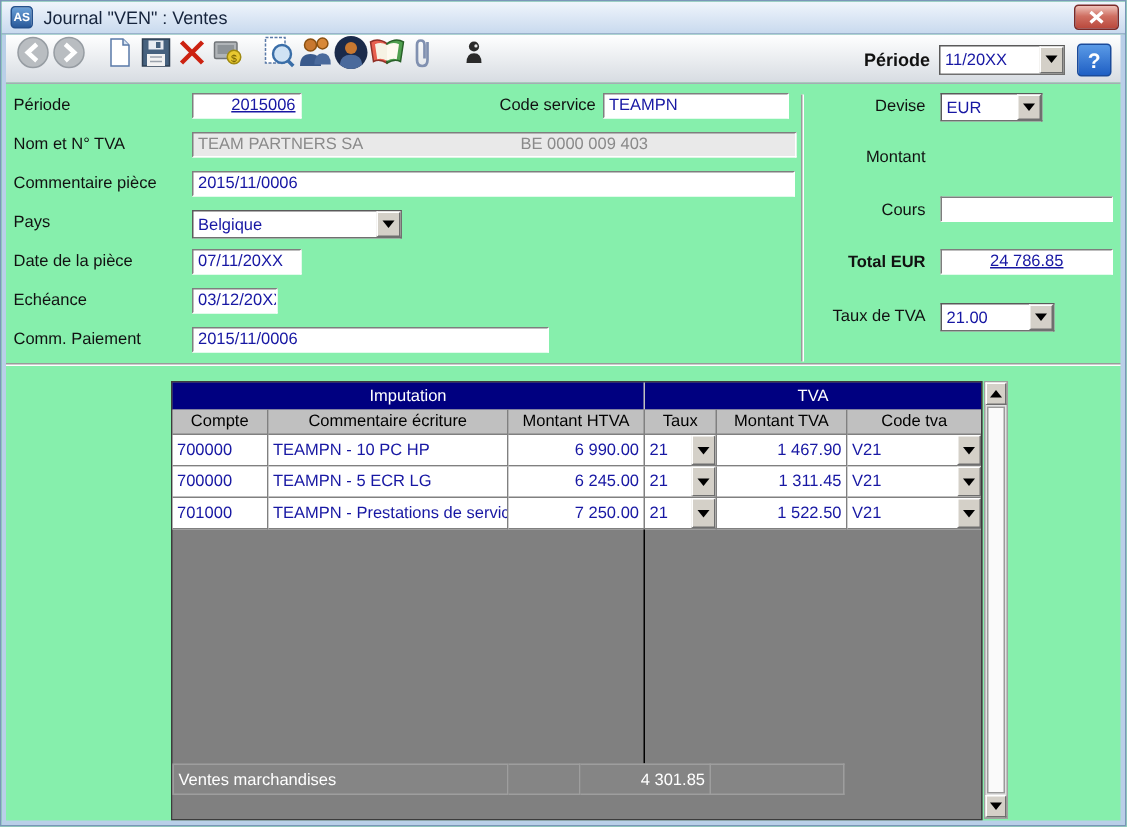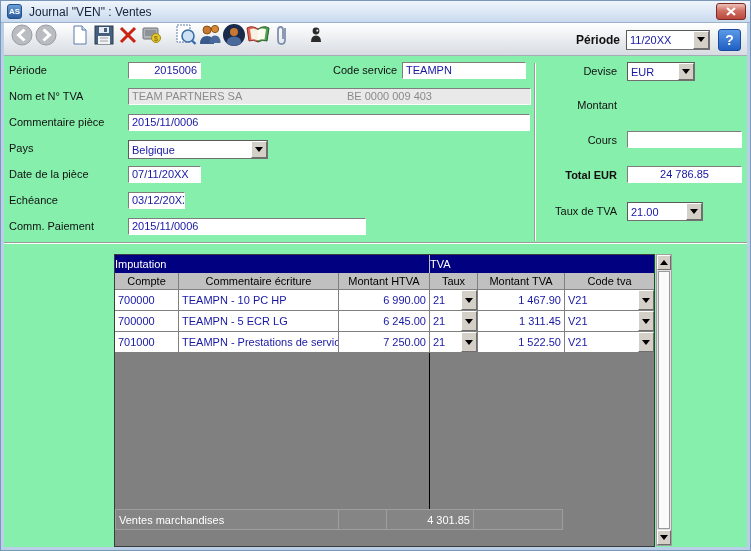--- a/index.html
+++ b/index.html
@@ -65,30 +65,30 @@
 
   
   .flabel { position:absolute; font-size:11px; color:#111; line-height:17px; }
   .rlabel { position:absolute; font-size:11px; color:#111; line-height:17px; width:106px; text-align:right; left:510px; }
   .field {
     position:absolute; height:17px; background:#fff;
     border:1px solid; border-color:#7e7e7e #ffffff #ffffff #7e7e7e;
     font-size:11px; color:#1717a3; line-height:15px; padding:0 3px;
     white-space:nowrap; overflow:hidden;
   }
-  .field.right { text-align:right; }
+  .field.right { text-align:right;text-decoration:underline; }
   .field.disabled { background:#e9e9e9; color:#8a8a8a; }
   .fieldcombo { position:absolute; height:19px; }
   .vdiv { position:absolute; left:533px; top:62px; width:2px; height:178px; background:#fff; border-left:1px solid #9a9a9a; }
   .hdiv { position:absolute; left:3px; top:241px; width:745px; height:2px; background:#fff; border-top:1px solid #9a9a9a; }
 
   
   .grid { position:absolute; left:113px; top:253px; width:541px; border:1px solid #3c3c3c; background:#808080; font-size:11px; }
   .grow { display:flex; }
-  .gh { height:18px; background:#000080; color:#fff; line-height:18px; }
+  .gh { height:18px; background:#000080; color:#fff; text-align:center; line-height:18px; }
   .gh1 { width:315px; border-right:1px solid #c0c0c0; }
   .gh2 { width:224px; }
   .ch { height:17px; background:#c0c0c0; color:#000; text-align:center; line-height:16px; border-right:1px solid #808080; border-bottom:1px solid #808080; }
   .drow .cell { height:21px; background:#fff; color:#1717a3; line-height:20px; border-right:1px solid #808080; border-bottom:1px solid #808080; padding:0 3px; white-space:nowrap; overflow:hidden; }
   .cell.amt { text-align:right; }
   .cell.cmb { display:flex; padding:0; }
   .cell.cmb .cv { flex:1; padding:0 3px; overflow:hidden; }
   .w1{width:64px;} .w2{width:160px;} .w3{width:91px;} .w4{width:48px;} .w5{width:87px;} .w6{width:89px;}
   .filler { display:flex; height:156px; }
   .fillL { width:315px; border-right:1px solid #000; }

